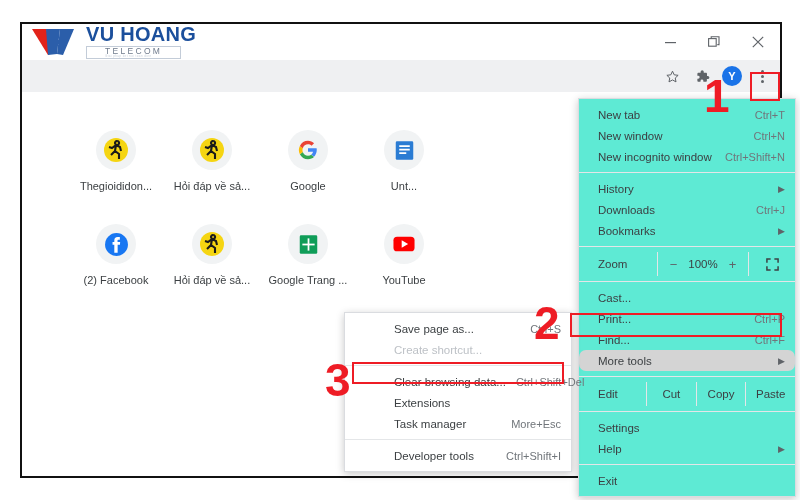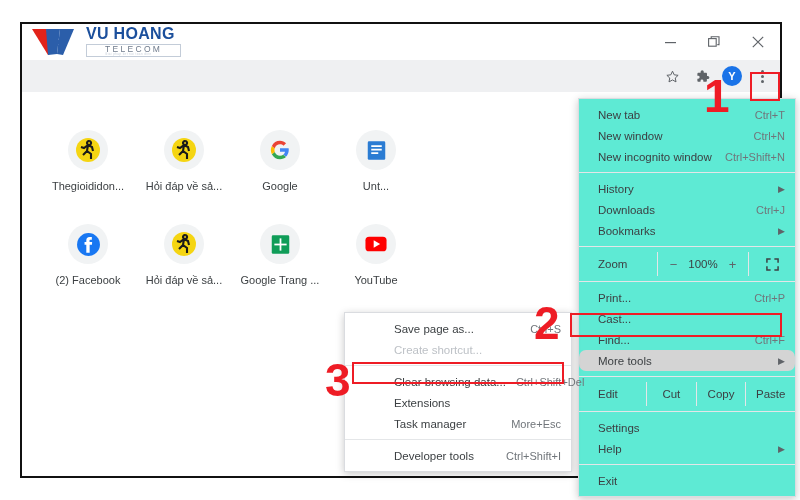--- a/index.html
+++ b/index.html
@@ -28,21 +28,21 @@
     display: flex; align-items: center;
   }
   #brand-logo {
     display: flex; align-items: center;
     margin-left: 8px;
     height: 34px;
   }
   #logo-mark { width: 52px; height: 30px; flex: 0 0 auto; }
   #brand-text { margin-left: 4px; line-height: 1; }
   #brand-name {
-    font-size: 16px; font-weight: bold; color: #1b4f9c;
+    font-size: 20px; font-weight: bold; color: #1b4f9c;
     letter-spacing: .3px;
   }
   #brand-sub {
     font-size: 8.5px; color: #6f7b8c; letter-spacing: 2.3px;
     border: 1px solid #c3ccd8; display: inline-block;
     padding: 0 18px; margin-top: 2px;
   }
   #brand-tag { font-size: 3px; color: #c8d0da; letter-spacing:.4px; display:block;}
 
   #window-controls {
@@ -89,21 +89,21 @@
   #hl-menu-btn {
     position: absolute;
     left: 750px; top: 72px;
     width: 30px; height: 29px;
     border: 2px solid #ee1c25;
     z-index: 40;
   }
 
   
   #ntp { position: absolute; left: 0; top: 68px; width: 100%; bottom: 0; background:#ffffff; }
-  .tile-row { display: flex; padding-left: 18px; align-items: center; }
+  .tile-row { display: flex; padding-left: 46px; align-items: center; }
   #tile-row-1 { margin-top: 38px; }
   #tile-row-2 { margin-top: 32px; }
   .tile { width: 96px; display: flex; flex-direction: column; align-items: center; }
   .tile-ico {
     width: 40px; height: 40px; border-radius: 50%;
     background: #f1f3f4;
     display: flex; align-items: center; justify-content: center;
   }
   .tile-label {
     margin-top: 10px; font-size: 11px; color: #3c4043;
@@ -412,25 +412,25 @@
     <div class="zf">
       <svg width="13" height="13" viewBox="0 0 14 14">
         <path d="M1 5 V1 H5 M9 1 H13 V5 M13 9 V13 H9 M5 13 H1 V9" fill="none" stroke="#3c4043" stroke-width="1.6"></path>
       </svg>
     </div>
   </div>
 
   <div class="menu-sep"></div>
 
   <div class="mi">
+    <span class="lbl">Cast...</span>
+  </div>
+  <div class="mi">
     <span class="lbl">Print...</span>
     <span class="acc">Ctrl+P</span>
-  </div>
-  <div class="mi">
-    <span class="lbl">Cast...</span>
   </div>
   <div class="mi">
     <span class="lbl">Find...</span>
     <span class="acc">Ctrl+F</span>
   </div>
   <div class="mi sel">
     <span class="lbl">More tools</span>
     <span class="arrow">▶</span>
   </div>
 

